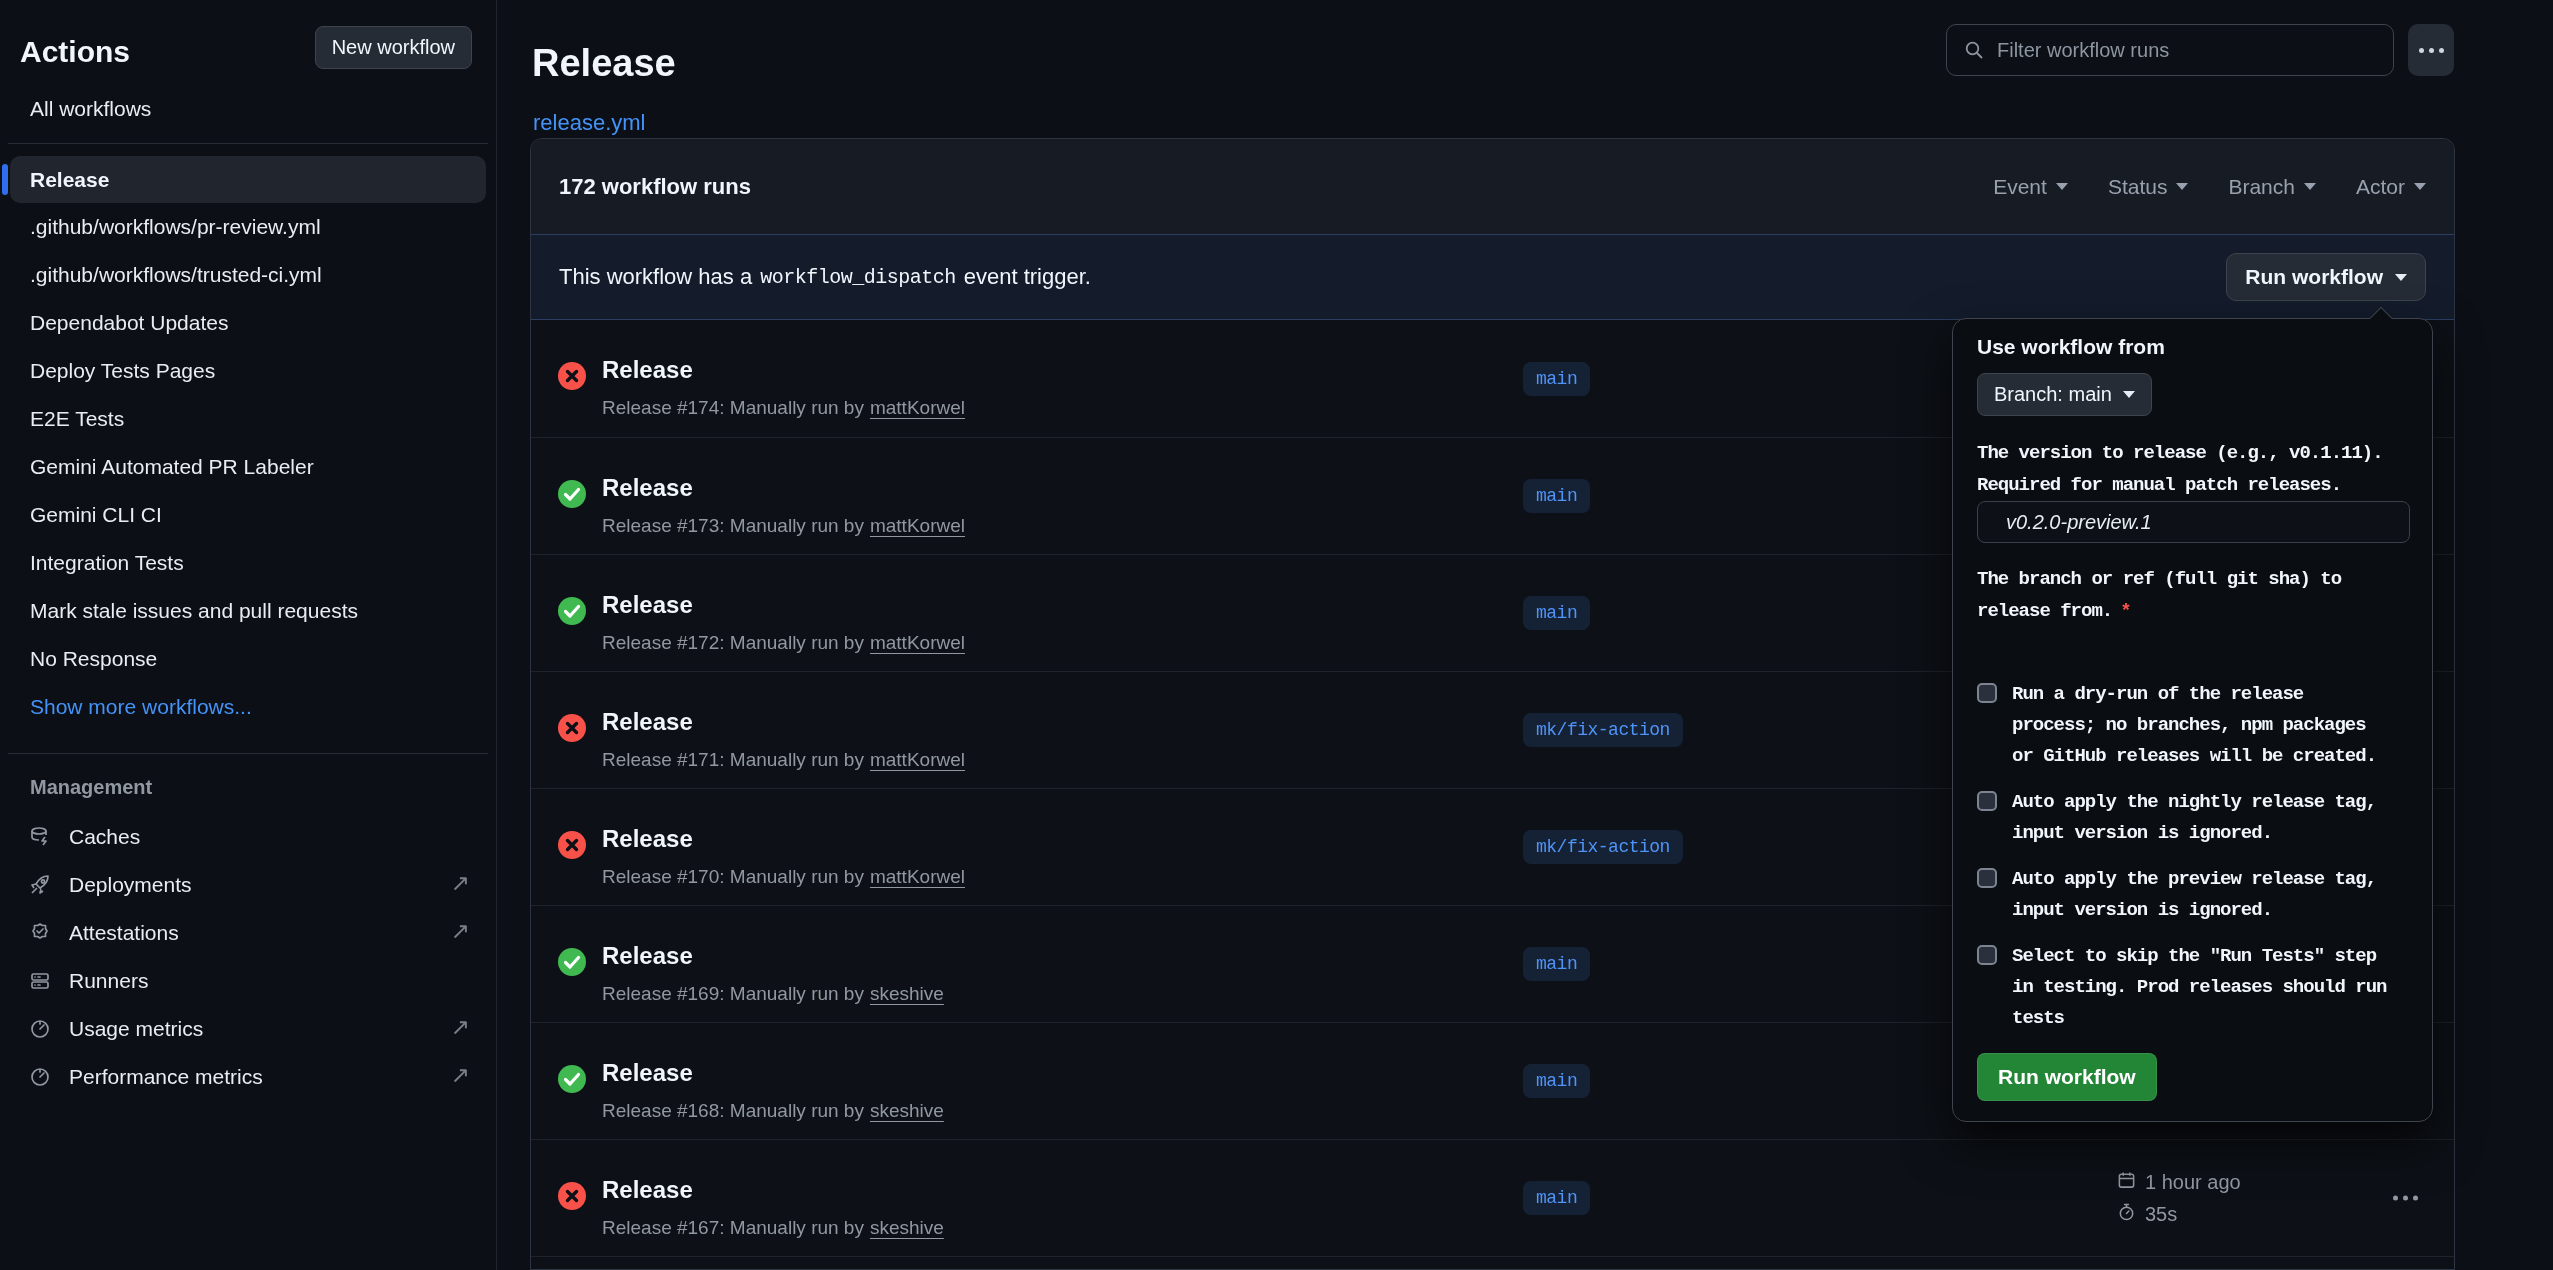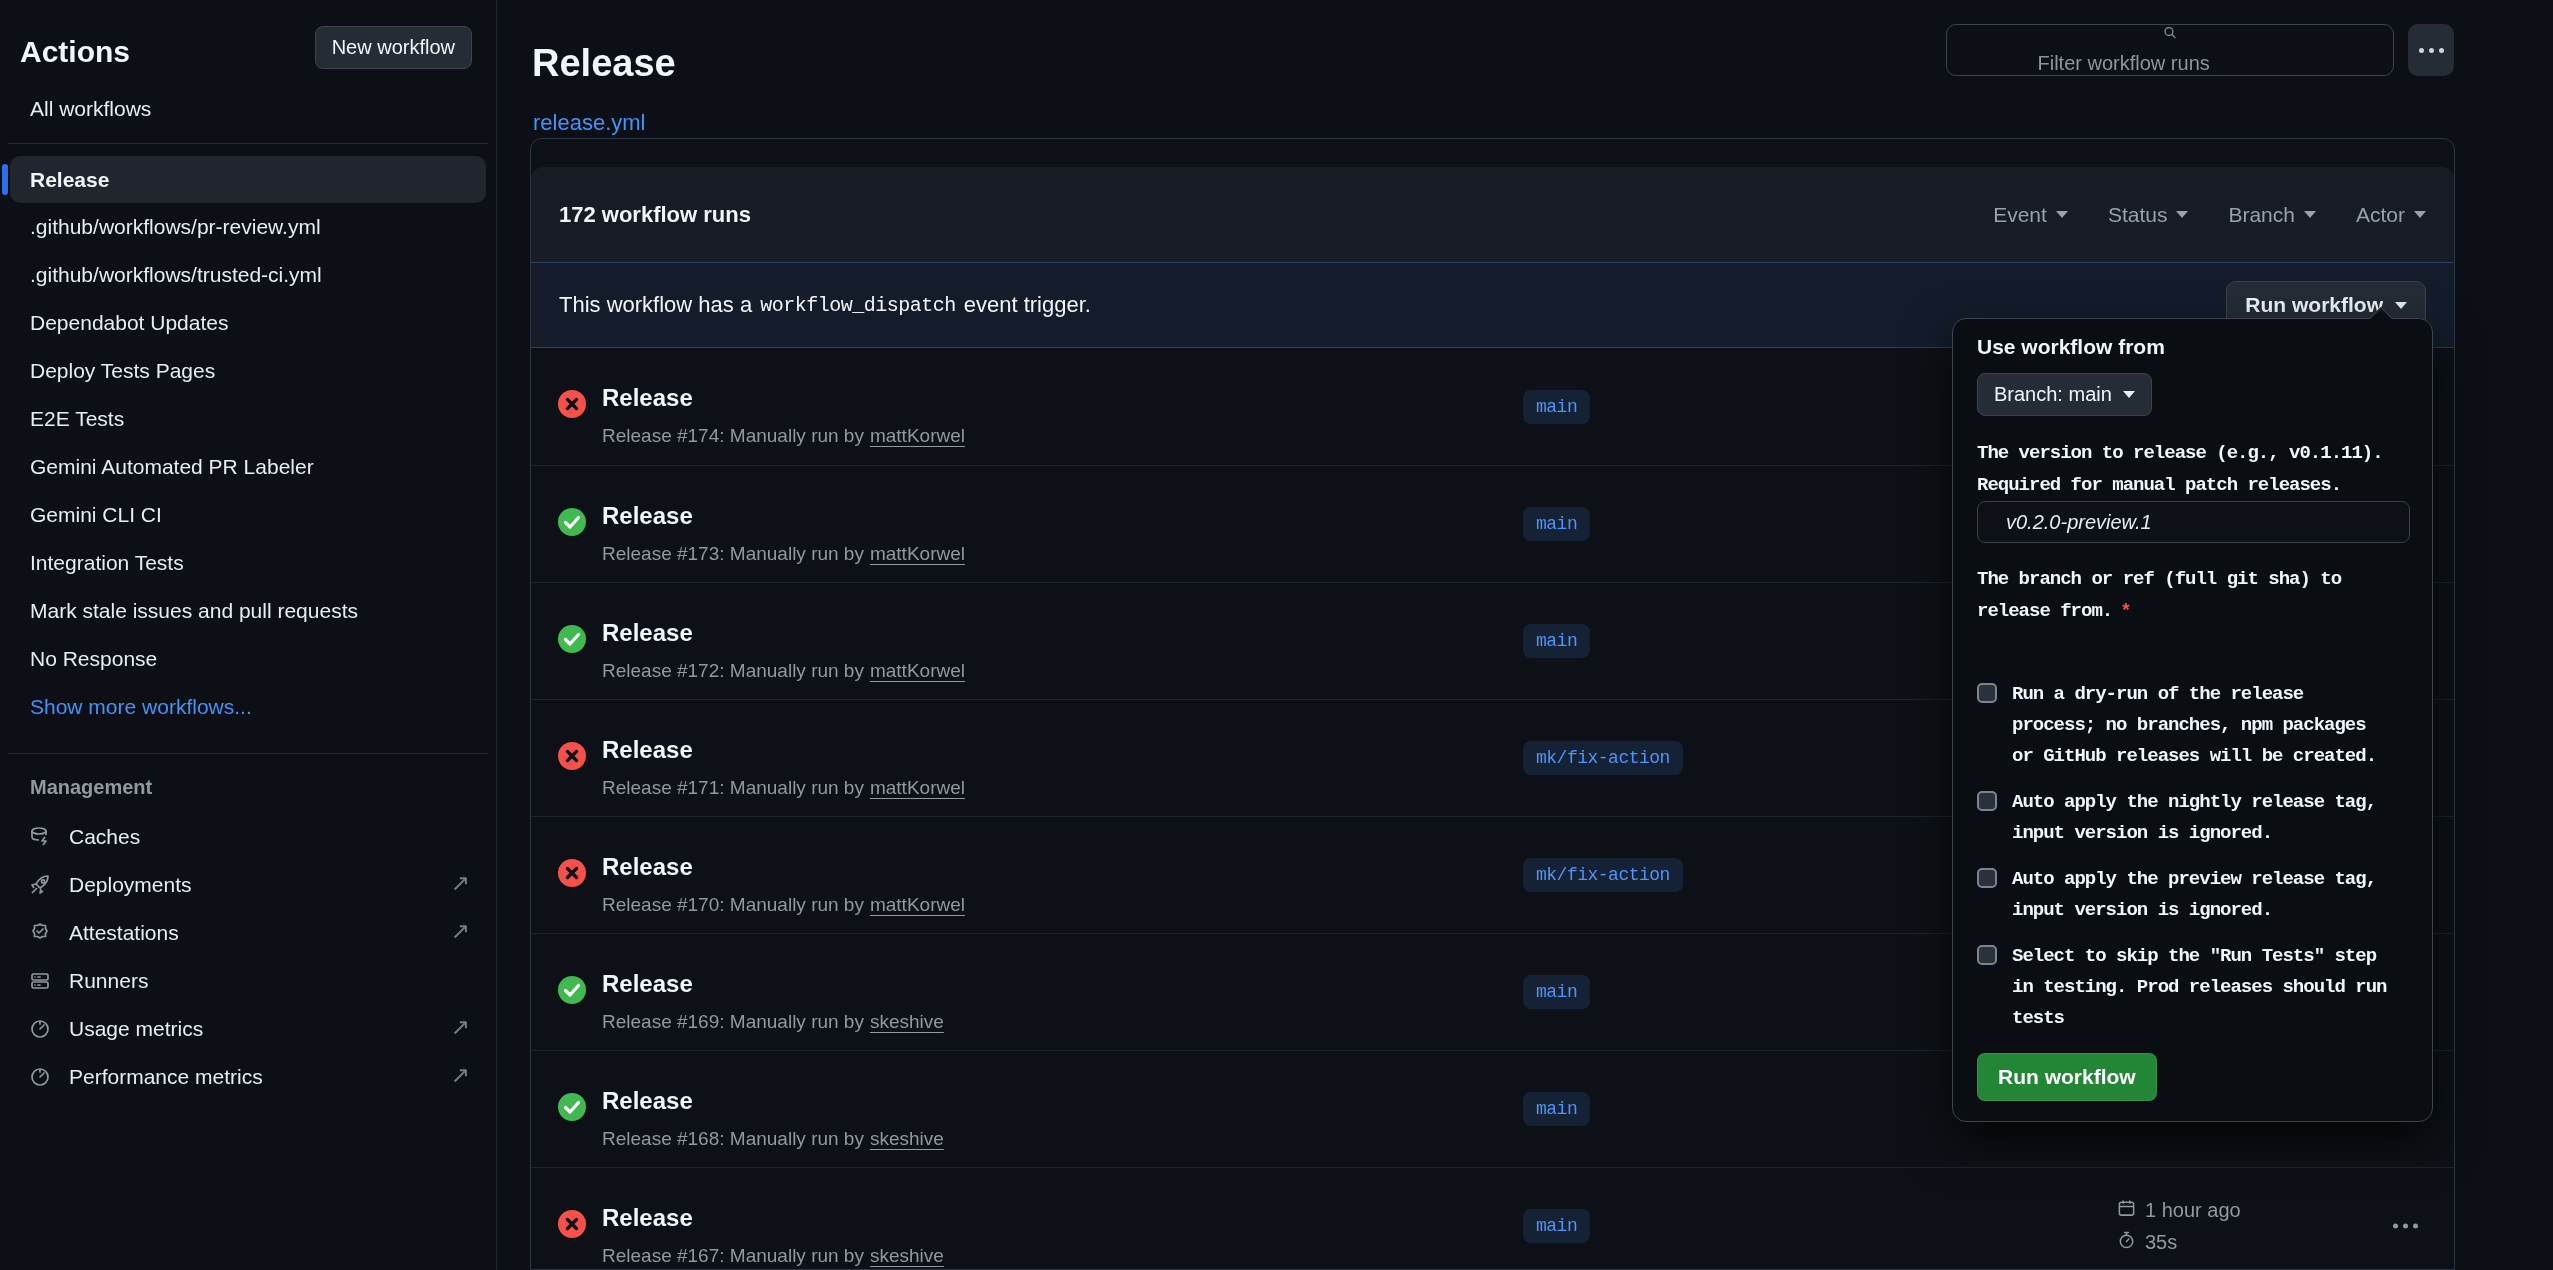--- a/index.html
+++ b/index.html
@@ -29,33 +29,33 @@
   .mgmt-label { margin:22px 0 2px 30px; font-size:20px; font-weight:bold; color:#9198a1; }
   .mgmt-item { height:48px; display:flex; align-items:flex-end; gap:17px; padding:0 26px 0 28px;
     font-size:21px; color:#e8edf3; cursor:pointer; }
   .mgmt-item svg { flex:none; stroke:#9198a1; fill:none; stroke-width:1.7; }
   .ext-arrow { margin-left:auto; color:#767e89; font-size:23px; }
 
   
   .page-title { position:absolute; left:532px; top:42px; font-size:38px; font-weight:bold; }
   .file-link { position:absolute; left:533px; top:110px; font-size:22px; color:#4493f8; cursor:pointer; }
   .filter-box { position:absolute; left:1946px; top:24px; width:448px; height:52px;
-    border:1px solid #3d444d; border-radius:10px; display:flex; align-items:center; gap:12px; padding:0 16px;flex-direction:column; }
+    border:1px solid #3d444d; border-radius:10px; display:flex; align-items:center; gap:12px; padding:0 16px; }
   .filter-box input { flex:1; background:transparent; border:none; outline:none; color:#e6edf3;
     font-size:20px; font-family:inherit; }
   .filter-box input::placeholder { color:#8d96a0; }
   .kebab-btn { position:absolute; left:2408px; top:24px; width:46px; height:52px; border-radius:10px;
     background:#262c36; display:flex; align-items:center; justify-content:center; gap:5px; cursor:pointer; border:none; }
   .dot { width:5px; height:5px; border-radius:50%; background:#cdd5e0; }
 
   
   .card { position:absolute; left:530px; top:138px; width:1925px; height:1132px;
     border:1px solid #2e3542; border-radius:12px 12px 0 0; background:#0d1117; }
   .card-head { height:95px; display:flex; align-items:center; padding:8px 28px; background:#161b24;
-    border-radius:12px 12px 0 0;margin-top:28px; }
+    border-radius:12px 12px 0 0; }
   .runs-count { font-size:22px; font-weight:bold; }
   .head-filters { margin-left:auto; display:flex; gap:40px; }
   .hfilter { display:flex; align-items:center; gap:9px; color:#98a1ad; font-size:21px; cursor:pointer; }
   .caret { width:0; height:0; border-left:6px solid transparent; border-right:6px solid transparent;
     border-top:7px solid #98a1ad; display:inline-block; }
   .caret.light { border-top-color:#e6edf3; }
   .banner { height:86px; display:flex; align-items:center; padding:0 28px; background:#141c2c;
     border-top:1px solid #2c3f63; border-bottom:1px solid #2c3f63; font-size:22px; }
   .banner .code { font-size:20px; letter-spacing:-0.5px; margin:0 8px; }
   .run-wf-btn { margin-left:auto; display:flex; align-items:center; gap:12px; padding:11px 18px;

